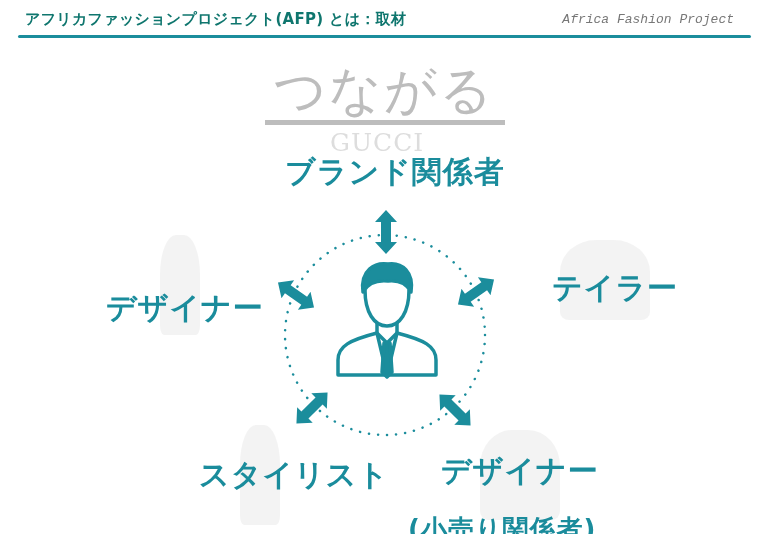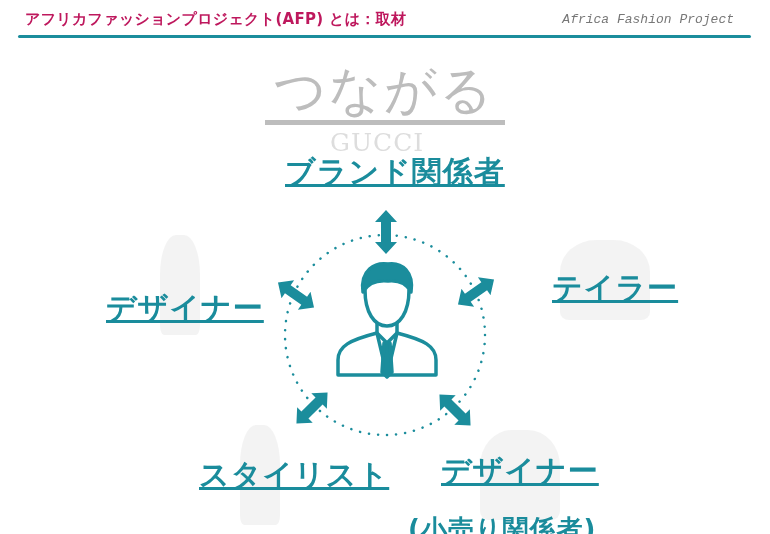--- a/index.html
+++ b/index.html
@@ -1,24 +1,24 @@
 <!DOCTYPE html>
 <html><head>
 <meta charset="utf-8">
 <style>
   html,body{margin:0;padding:0;background:#fff;}
   body{width:770px;height:534px;position:relative;overflow:hidden;font-family:"DejaVu Sans","Liberation Sans",sans-serif;}
-  .header-title{position:absolute;left:25px;top:10px;font-size:15px;font-weight:bold;color:#be185d;letter-spacing:0.3px;white-space:nowrap;}
+  .header-title{position:absolute;left:25px;top:10px;font-size:15px;font-weight:bold;color:#0f766e;letter-spacing:0.3px;white-space:nowrap;}
   .header-brand{position:absolute;right:36px;top:12px;font-family:Liberation Mono, monospace;font-style:italic;font-size:13px;color:#777;white-space:nowrap;}
   .header-rule{position:absolute;left:18px;top:35px;width:733px;height:3px;background:#1b8d9c;border-radius:2px;}
   .main-title{position:absolute;left:262px;top:58px;width:244px;text-align:center;font-size:52px;font-weight:normal;color:#bdbdbd;letter-spacing:2px;line-height:64px;}
   .main-title-underline{position:absolute;left:265px;top:120px;width:240px;height:5px;background:#bdbdbd;}
   .ghost-text{position:absolute;color:#ddd;font-family:"DejaVu Serif","Liberation Serif",serif;font-size:25px;letter-spacing:1px;}
   .ghost-fig{position:absolute;background:#f0f0f0;border-radius:40% 40% 10% 10%;opacity:0.8;}
-  .label{position:absolute;font-weight:bold;color:#1a8c9c;white-space:nowrap;letter-spacing:1px;text-decoration:underline;}
+  .label{position:absolute;font-weight:bold;color:#1a8c9c;white-space:nowrap;letter-spacing:1px;}
   .label.big{font-size:30px;}
   .label.sub{font-size:26px;}
   svg.diagram{position:absolute;left:0;top:0;}
 </style>
 </head>
 <body>
 
 <div class="header-title">アフリカファッションプロジェクト(AFP) とは：取材</div>
 <div class="header-brand">Africa Fashion Project</div>
 <div class="header-rule"></div>

